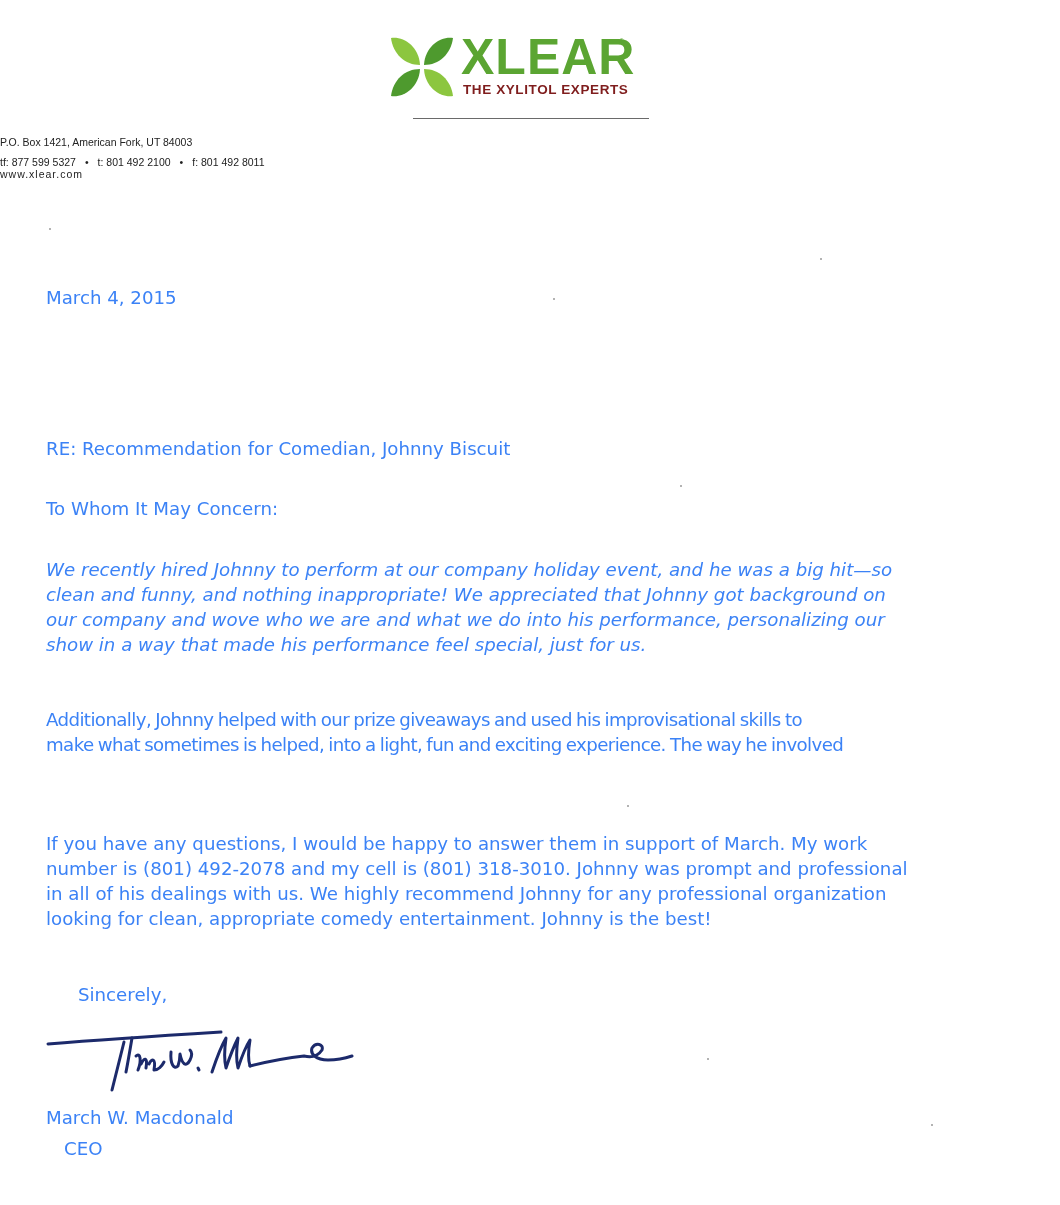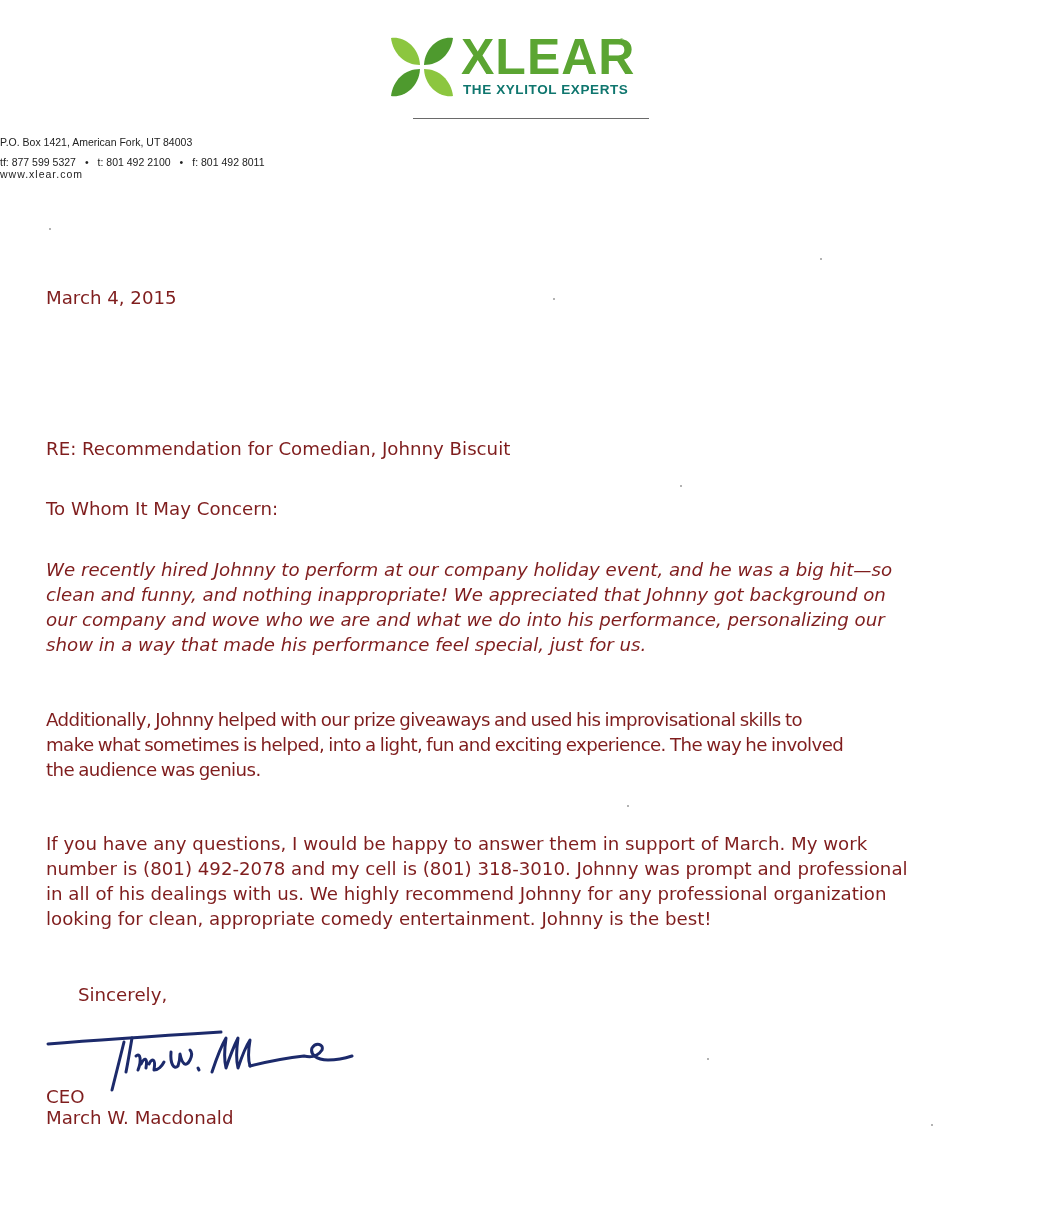--- a/index.html
+++ b/index.html
@@ -13,46 +13,46 @@
   .logo-leaves { position: absolute; left: 0; top: 0; width: 66px; height: 66px; }
   .logo-word {
     position: absolute; left: 72px; top: -4px;
     font-family: "Liberation Sans", sans-serif; font-weight: bold;
     font-size: 50px; letter-spacing: 1px; color: #5ba532; line-height: 54px;
   }
   .logo-reg { position: absolute; left: 230px; top: 4px; font-size: 7px; color: #5ba532; }
   .logo-tagline {
     position: absolute; left: 74px; top: 48px;
     font-family: "Liberation Sans", sans-serif; font-weight: bold;
-    font-size: 13.5px; color: #0f766e; letter-spacing: 0.6px; white-space: nowrap;
+    font-size: 13.5px; color: #7f1d1d; letter-spacing: 0.6px; white-space: nowrap;
   }
   .rule { position: absolute; left: 413px; top: 118px; width: 236px; height: 1px; background: #6a6a6a; }
   .addr {
     position: absolute; left: 0; width: 1060px; text-align: left;
     font-family: "Liberation Sans", sans-serif; font-size: 10.5px; color: #222;
   }
   .addr.line1 { top: 136px; }
   .addr.line2 { top: 156px; }
   .addr.line3 { top: 168px; letter-spacing: 1px; }
   .addr .sep { margin: 0 9px; }
 
   .body-text {
     position: absolute; left: 46px; width: 970px;
     font-family: "DejaVu Sans", sans-serif; font-size: 18.2px; line-height: 25px;
-    color: #7f1d1d;
+    color: #3b82f6;
   }
   .date { top: 285px; }
   .re { top: 436px; }
   .salutation { top: 496px; }
   .para1 { top: 557px; font-style: italic; }
   .para2 { top: 707px; }
   .para3 { top: 831px; }
   .closing { top: 982px; margin-left: 32px; }
   .signer-name { top: 1105px; }
-  .signer-title { top: 1084px; }
+  .signer-title { top: 1136px; margin-left: 18px; }
   .para-line { display: block; white-space: nowrap; }
   .para2 .para-line { letter-spacing: -0.6px; word-spacing: -1px; }
 
   .signature { position: absolute; left: 46px; top: 1030px; width: 310px; height: 65px; }
 
   .speck { position: absolute; width: 2px; height: 2px; background: #9a9a9a; border-radius: 50%; }
 </style>
 </head>
 <body>
 
@@ -89,21 +89,20 @@
 <div class="body-text para1">
   <span class="para-line">We recently hired Johnny to perform at our company holiday event, and he was a big hit—so</span>
   <span class="para-line">clean and funny, and nothing inappropriate!  We appreciated that Johnny got background on</span>
   <span class="para-line">our company and wove who we are and what we do into his performance, personalizing our</span>
   <span class="para-line">show in a way that made his performance feel special, just for us.</span>
 </div>
 
 <div class="body-text para2">
   <span class="para-line">Additionally, Johnny helped with our prize giveaways and used his improvisational skills to</span>
   <span class="para-line">make what sometimes is helped, into a light, fun and exciting experience.  The way he involved</span>
-  <span class="para-line">the audience was genius.</span>
 </div>
 
 <div class="body-text para3">
   <span class="para-line">If you have any questions, I would be happy to answer them in support of March.  My work</span>
   <span class="para-line">number is (801) 492-2078 and my cell is (801) 318-3010.  Johnny was prompt and professional</span>
   <span class="para-line">in all of his dealings with us.  We highly recommend Johnny for any professional organization</span>
   <span class="para-line">looking for clean, appropriate comedy entertainment.  Johnny is the best!</span>
 </div>
 
 <div class="body-text closing">Sincerely,</div>

